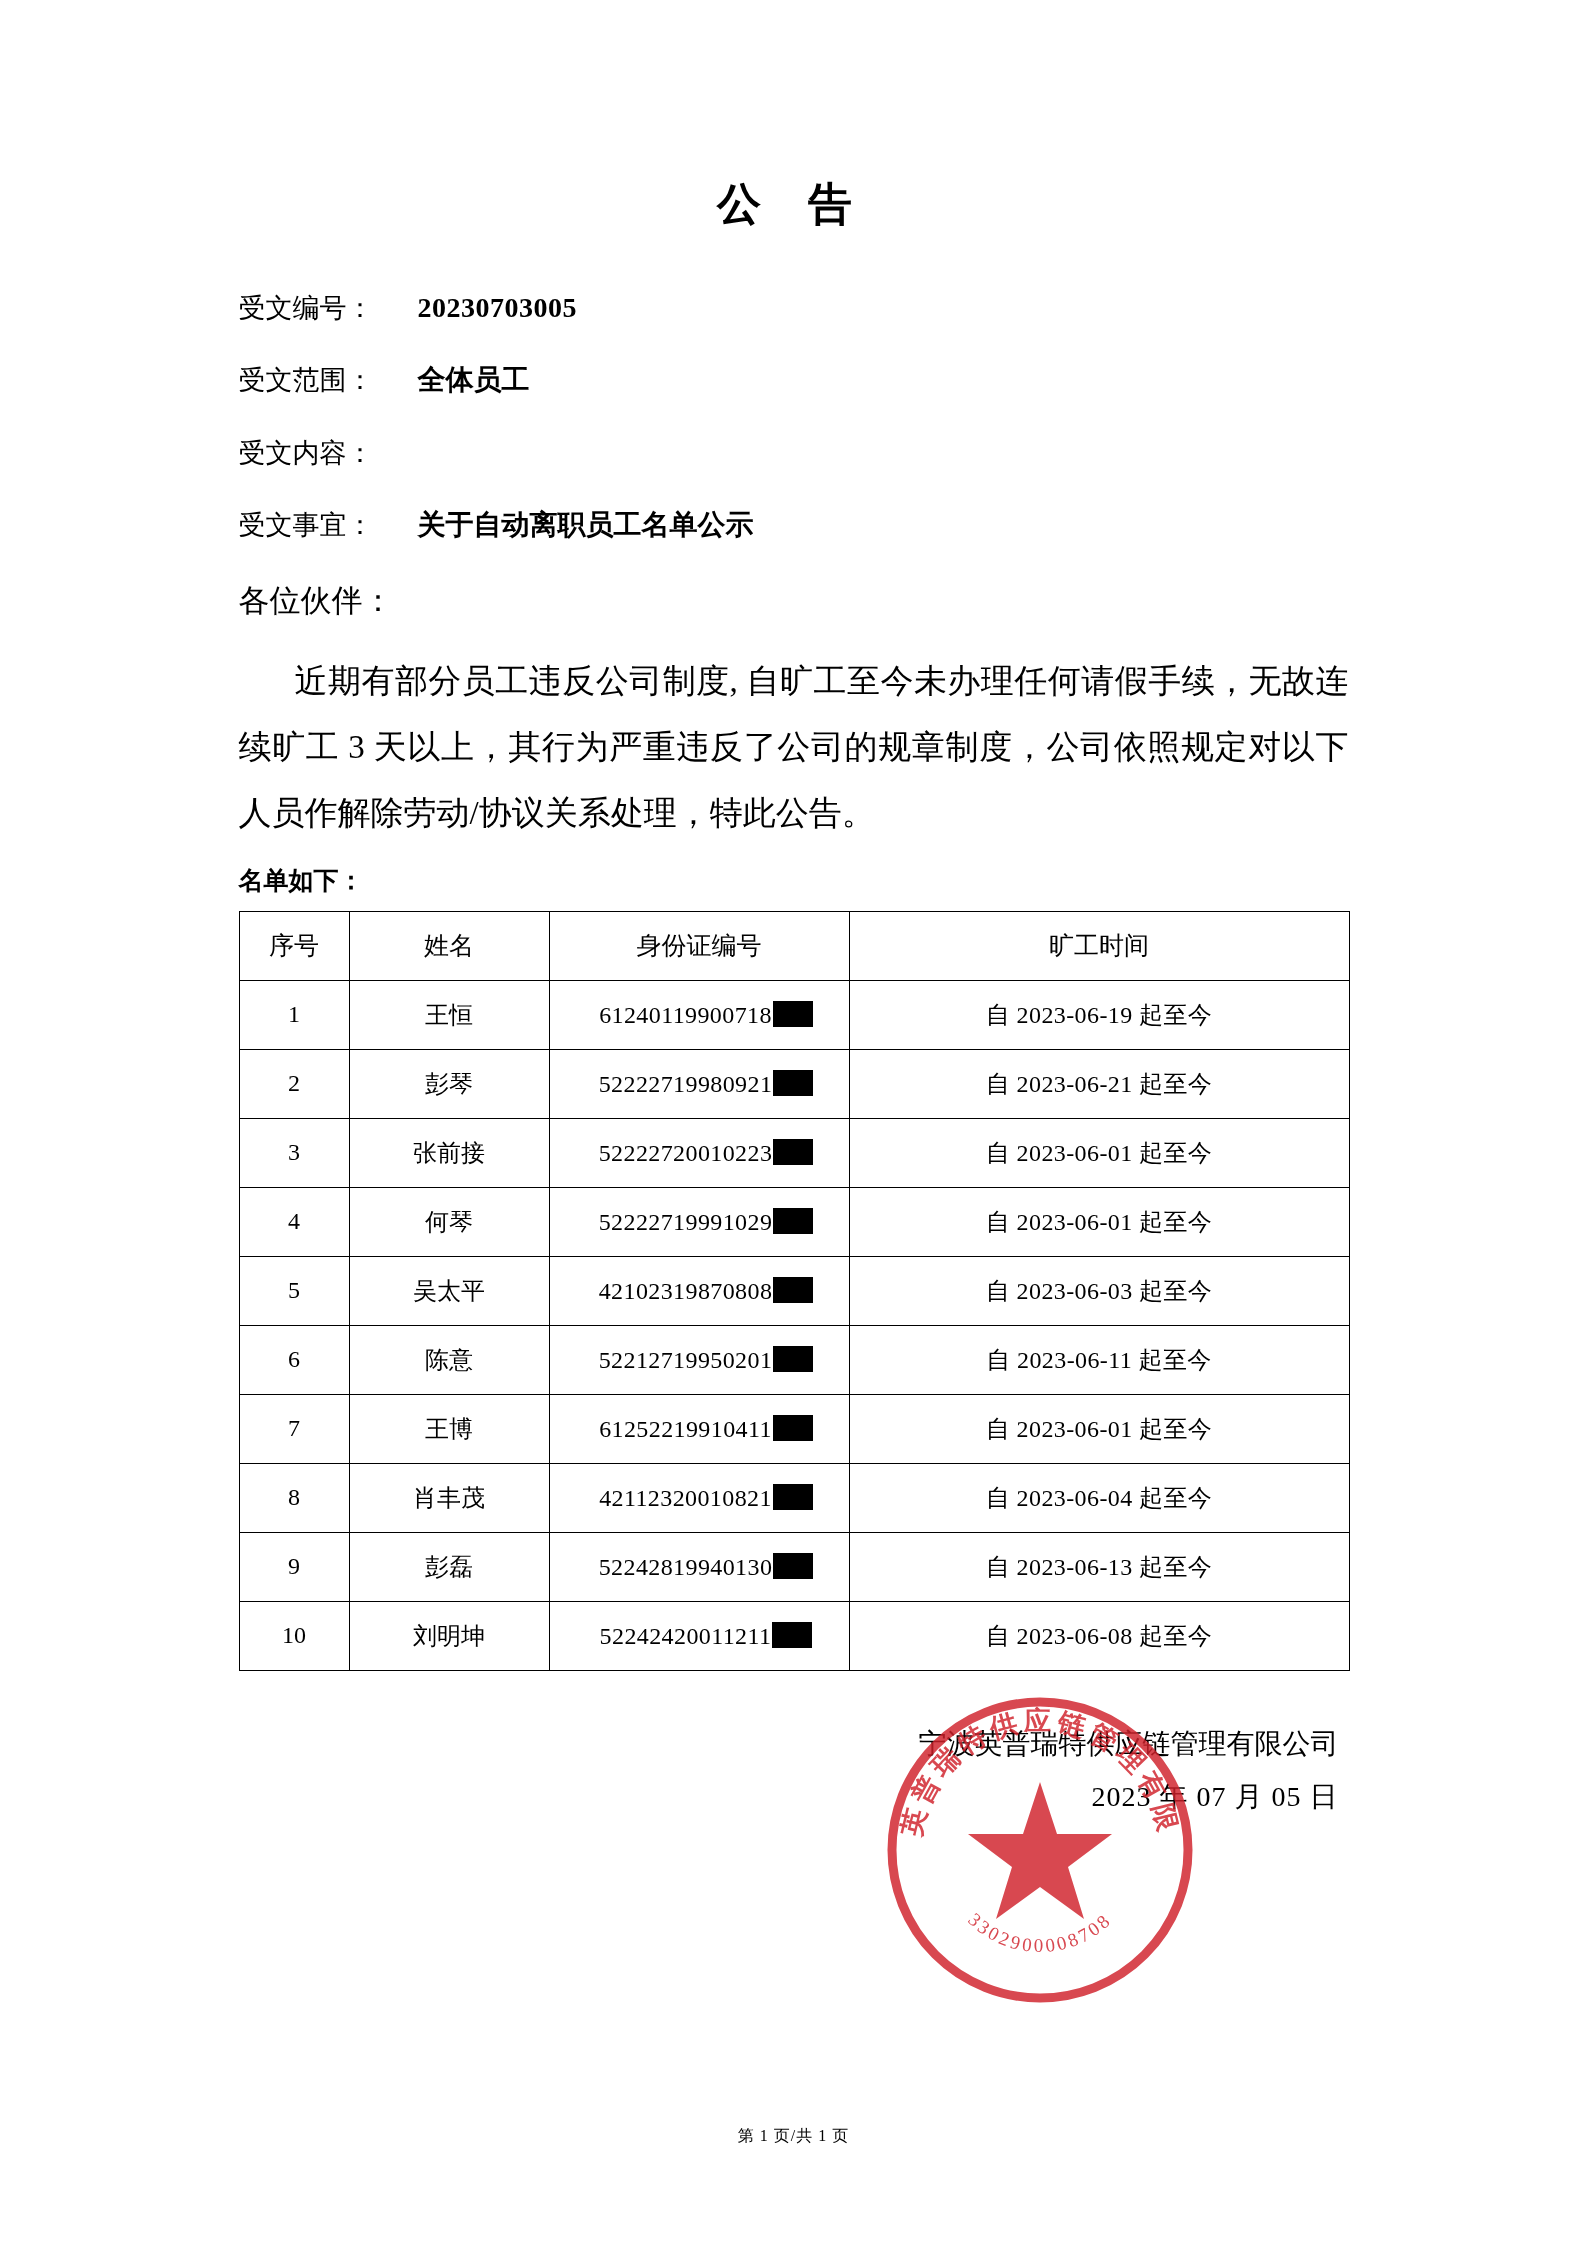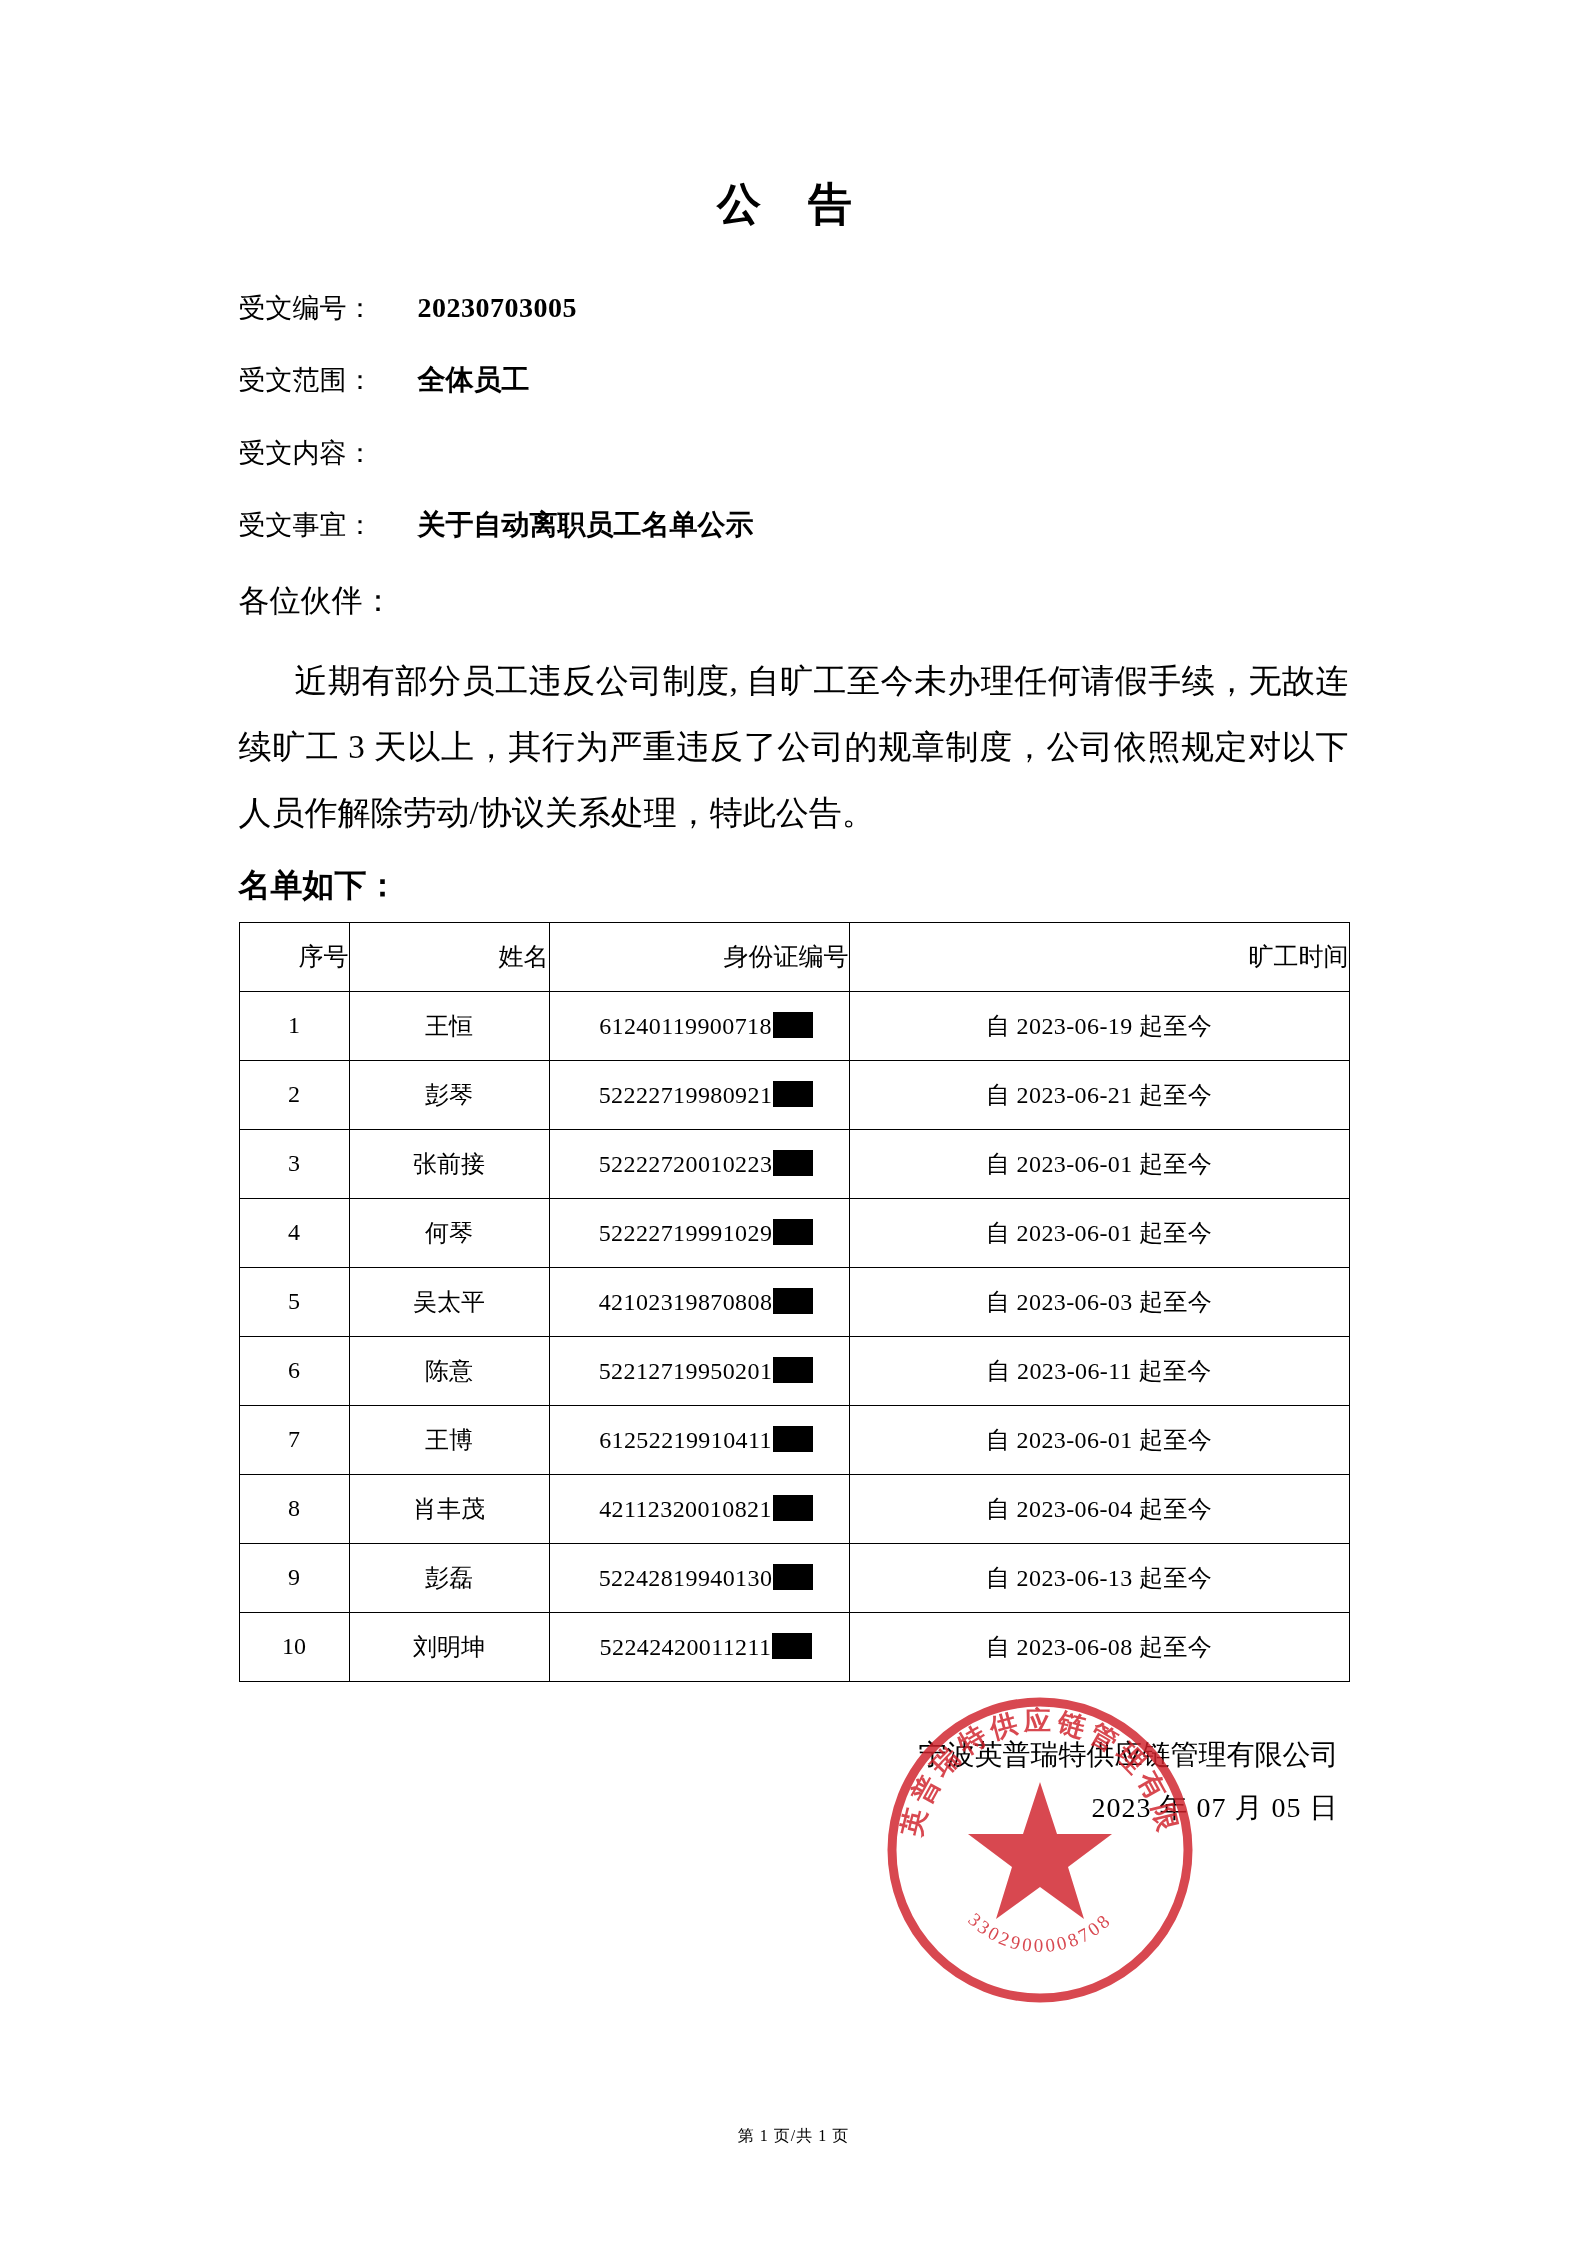--- a/index.html
+++ b/index.html
@@ -58,40 +58,39 @@
   .para {
     font-size: 33px;
     line-height: 2.0;
     text-align: justify;
     text-justify: inter-ideograph;
     margin: 0 0 18px 0;
     text-indent: 56px;
   }
   .list-label {
     font-weight: bold;
-    font-size: 32px;
+    font-size: 25px;
     margin: 12px 0 14px 0;
   }
   table.names {
     border-collapse: collapse;
     width: 1110px;
     table-layout: fixed;
   }
   table.names th, table.names td {
     border: 1px solid #000000;
     text-align: center;
     vertical-align: middle;
     font-size: 24px;
     height: 68px;
     padding: 0;
   }
   table.names th {
     font-weight: normal;
     font-size: 25px;
-    text-align: right;
   }
   col.c1 { width: 110px; }
   col.c2 { width: 200px; }
   col.c3 { width: 300px; }
   col.c4 { width: 500px; }
   .idcell {
     text-align: left;
     padding-left: 14px !important;
     white-space: nowrap;
     font-size: 23px;

